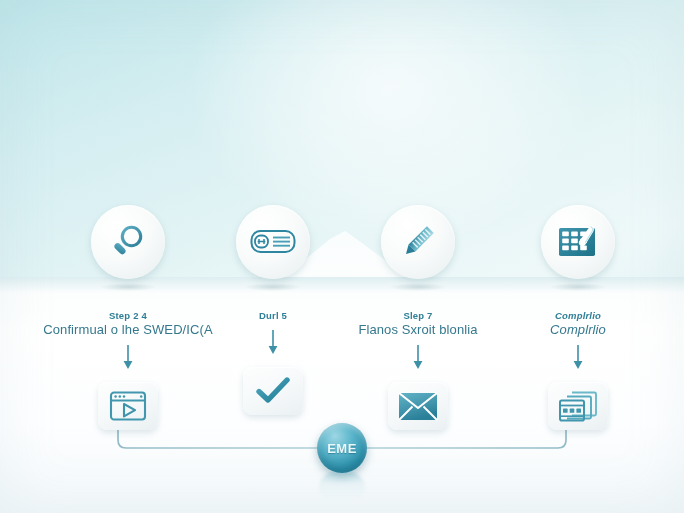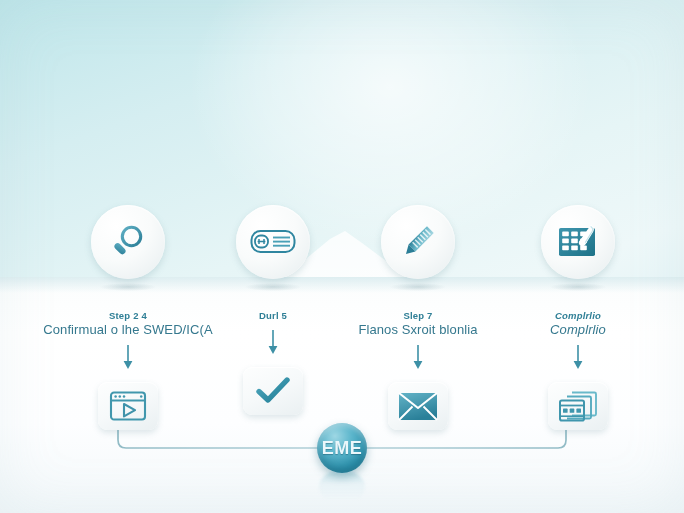--- a/index.html
+++ b/index.html
@@ -152,21 +152,21 @@
     border-radius: 50%;
     background: radial-gradient(circle at 36% 26%, #9ed7e4 0%, #5cb6cc 34%, #2f93ae 68%, #1f7d97 100%);
     box-shadow: 0 4px 9px rgba(40,110,130,0.35),
                 inset 0 -5px 9px rgba(10,70,90,0.28),
                 inset 0 3px 5px rgba(255,255,255,0.38);
     display: flex;
     align-items: center;
     justify-content: center;
   }
   .hub-text {
-    font-size: 18px;
+    font-size: 13px;
     font-weight: bold;
     color: #eaf7fb;
     letter-spacing: 0.5px;
     filter: blur(0.4px);
     text-shadow: 0 1px 1px rgba(20,80,100,0.45);
   }
   .hub-reflection {
     position: absolute;
     left: 319px;
     top: 470px;

